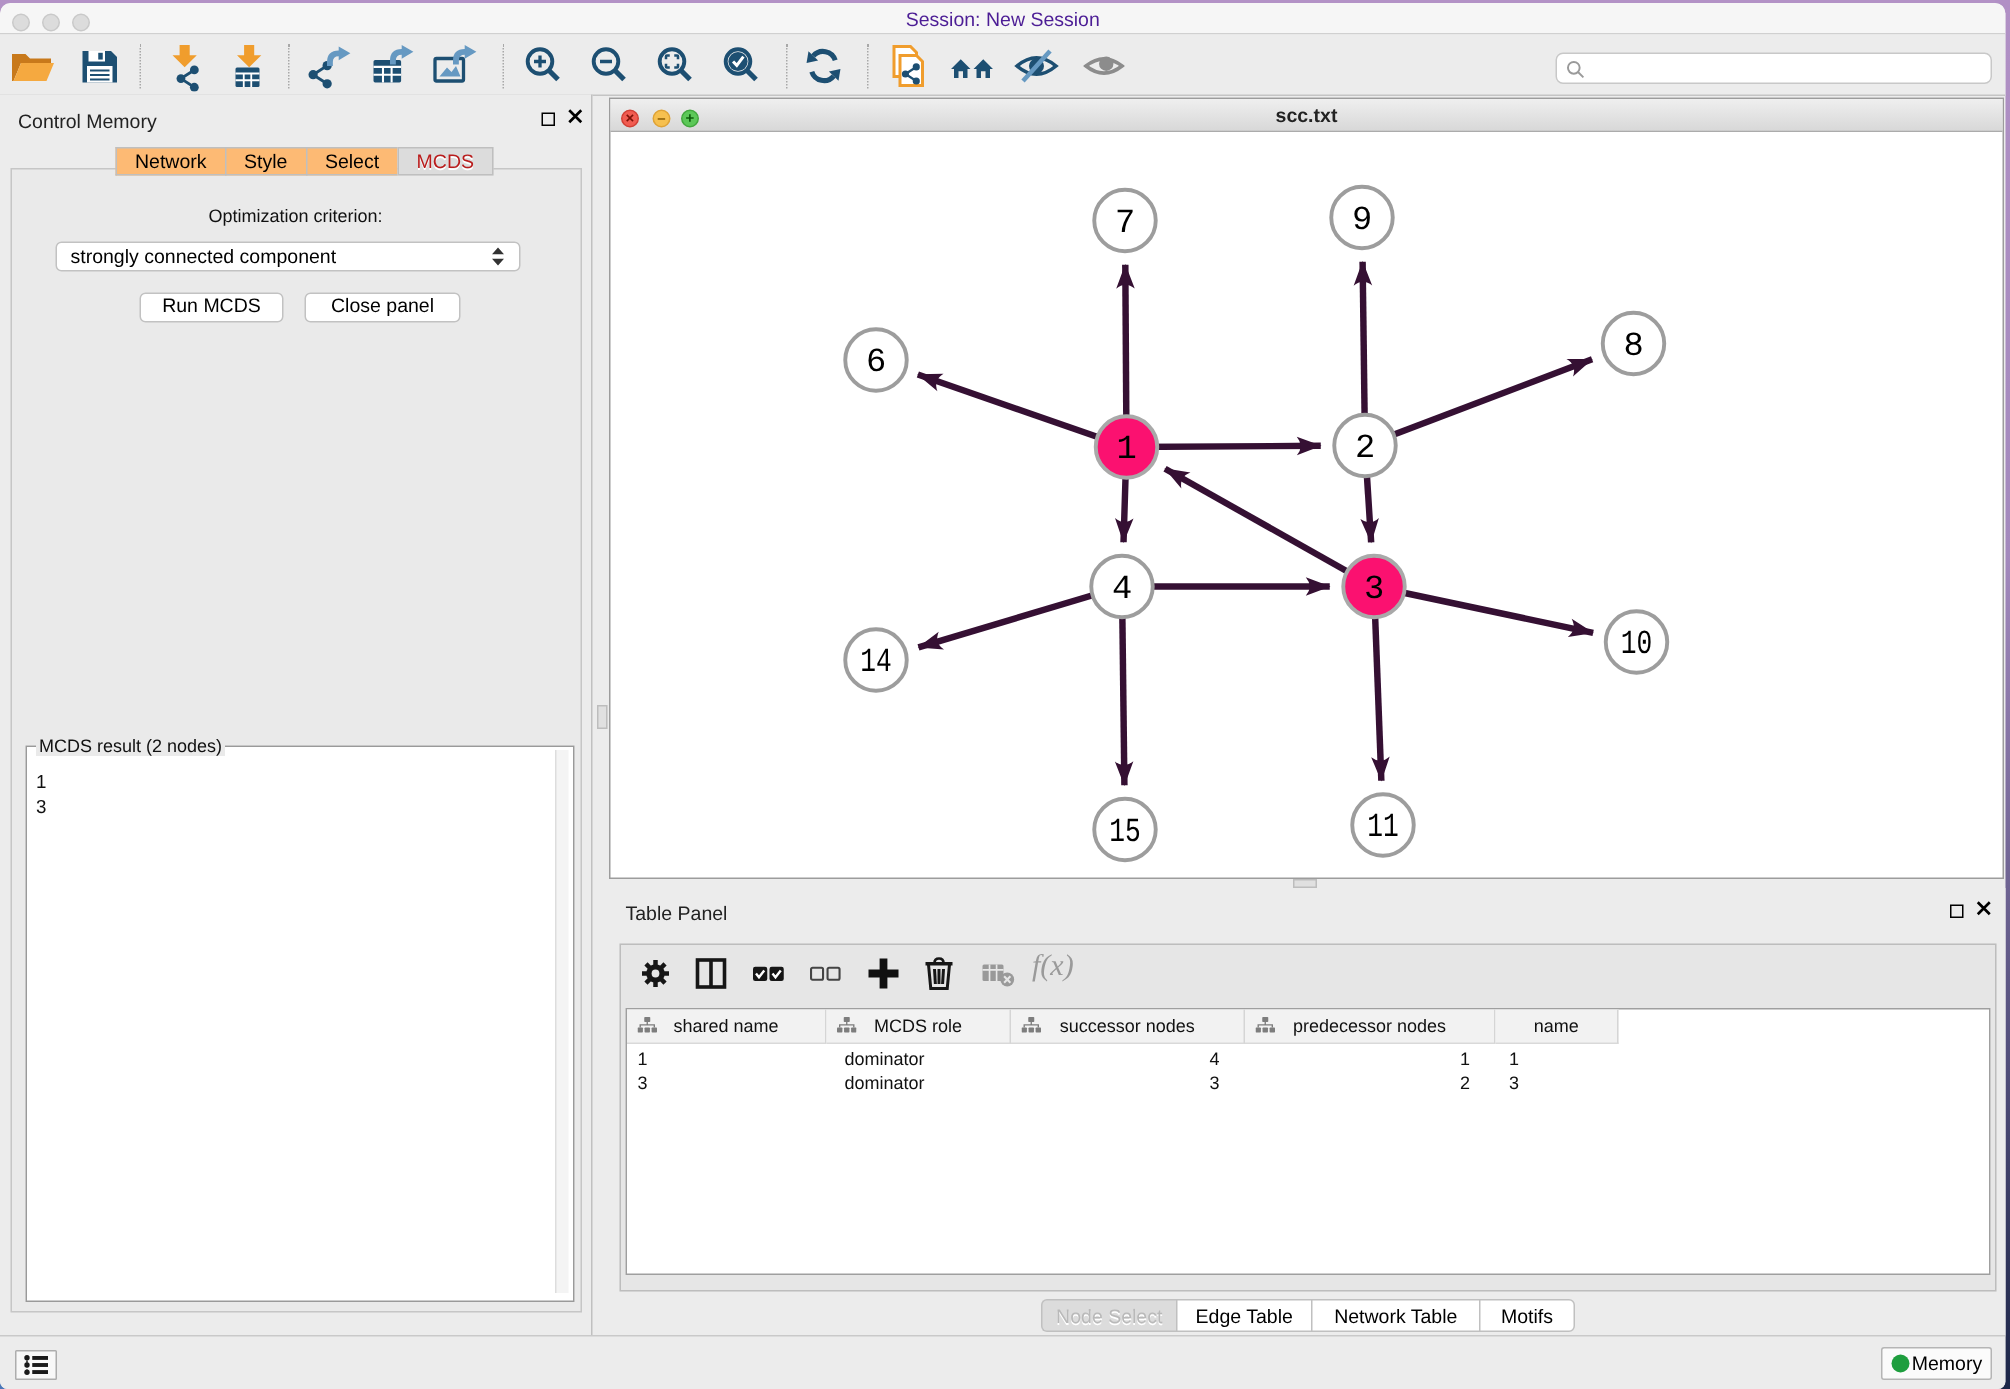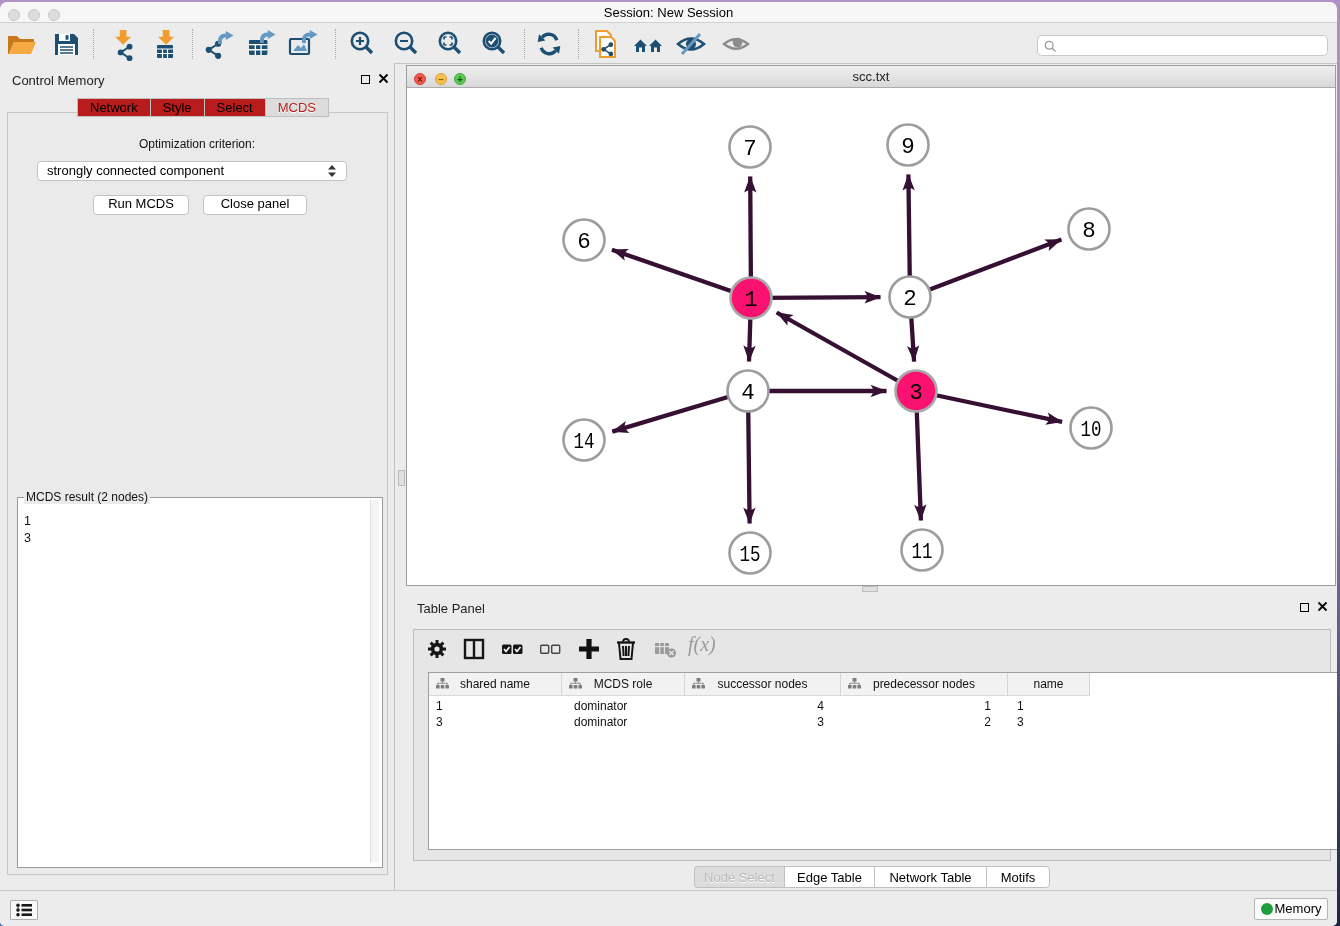--- a/index.html
+++ b/index.html
@@ -4,50 +4,50 @@
 html,body{width:1340px;height:926px;overflow:hidden}
 body{font-family:"Liberation Sans",sans-serif;background:#ececec;position:relative}
 .abs{position:absolute}
 
 #purple{left:0;top:0;width:1340px;height:12px;background:#b392c6}
 #win{left:0;top:2px;width:1337px;height:924px;background:#ececec;border-radius:7px 7px 5px 5px;overflow:hidden;z-index:1}
 #desk{left:1330px;top:0;width:10px;height:926px;background:linear-gradient(#b190c5 0%,#a389bd 40%,#55517e 75%,#1b2547 100%);z-index:0}
 #deskbl{left:0;top:916px;width:10px;height:10px;background:#4a77b8;z-index:0}
 #titlebar{left:0;top:0;width:1337px;height:21px;background:#f6f6f6;border-bottom:1px solid #d0d0d0;border-radius:7px 7px 0 0}
 .tl{position:absolute;top:7px;width:12px;height:12px;border-radius:50%;background:#dcdcdc;border:1px solid #c9c9c9}
-#title{width:100%;text-align:center;font-size:13px;color:#000000;line-height:21px}
+#title{width:100%;text-align:center;font-size:13px;color:#4c1d95;line-height:21px}
 #toolbar{left:0;top:21px;width:1337px;height:41px;background:#ececec;border-bottom:1px solid #c4c4c4}
 .sep{position:absolute;top:6px;height:30px;width:0;border-left:1px dotted #a8a8a8}
 .ticon{position:absolute;top:4px;width:34px;height:34px}
 #search{left:1037px;top:12px;width:291px;height:21px;background:#fff;border:1px solid #c8c8c8;border-radius:5px;font-size:12px;color:#999;padding-left:22px;line-height:19px}
 
 #cpanel{left:0;top:61px;width:395px;height:829px;background:#ececec;border-right:1px solid #c0c0c0}
 .phead{font-size:13px;color:#222}
 .sqbtn{position:absolute;width:9px;height:9px;border:1.5px solid #000}
 #tabs{left:77px;top:35px;height:20px;z-index:3}
-.tab{float:left;height:19px;border:1px solid #bfbfbf;border-right:none;background:#b91c1c;font-size:13px;padding:0 12px;line-height:18px;color:#000}
+.tab{float:left;height:19px;border:1px solid #bfbfbf;border-right:none;background:#fdba74;font-size:13px;padding:0 12px;line-height:18px;color:#000}
 .tab.last{border-right:1px solid #bfbfbf}
 .tab.sel{background:#dcdcdc;color:#b91c1c;text-shadow:0 1px 0 #fff;border-color:#bfbfbf}
 #cpbody{left:7px;top:49px;width:381px;height:763px;background:#eaeaea;border:1px solid #c6c6c6;border-top:1px solid #c6c6c6}
 #optlab{top:74px;width:100%;text-align:center;font-size:12px;color:#111}
 #dropdown{left:37px;top:98px;width:310px;height:20px;background:#fff;border:1px solid #c2c2c2;border-radius:4px;font-size:13px;line-height:17px;padding-left:9px;color:#000}
 .btn{position:absolute;height:20px;background:#fff;border:1px solid #c2c2c2;border-radius:4px;font-size:13px;text-align:center;color:#000}
 #fieldset{left:17px;top:434px;width:366px;height:371px;border:1px solid #9a9a9a;background:#fff}
 #fslegend{left:6px;top:-8px;background:#eaeaea;font-size:12px;color:#111;padding:0 2px}
 #fstext{left:6px;top:15px;font-size:12.5px;color:#111;line-height:16.5px}
 #fsscroll{right:3px;top:2px;width:9px;height:362px;background:#f4f4f4;border-left:1px solid #ddd}
 
 #nwin{left:406px;top:63px;width:930px;height:521px;border:1px solid #9c9c9c;background:#fff}
-#ntitle{left:0;top:0;width:928px;height:22px;background:linear-gradient(#efefef,#d8d8d8);border-bottom:1px solid #ababab;text-align:center;font-size:13px;font-weight:normal;color:#222;line-height:22px}
+#ntitle{left:0;top:0;width:928px;height:22px;background:linear-gradient(#efefef,#d8d8d8);border-bottom:1px solid #ababab;text-align:center;font-size:13px;font-weight:bold;color:#222;line-height:22px}
 .mac{position:absolute;top:7px;width:12px;height:12px;border-radius:50%;font-size:10px;line-height:12px;text-align:center;font-weight:bold}
 #canvas{left:0;top:23px;width:928px;height:496px}
 
 #tpanel{left:404px;top:590px;width:936px;height:298px;background:#ececec}
 #ttools{left:9px;top:37px;width:918px;height:232px;background:#e6e6e6;border:1px solid #bdbdbd}
-#ttable{left:14px;top:42px;width:910px;height:178px;background:#fff;border:1px solid #9f9f9f}
+#ttable{left:3px;top:42px;width:910px;height:178px;background:#fff;border:1px solid #9f9f9f}
 .th{position:absolute;top:0;height:23px;border-right:1px solid #d5d5d5;border-bottom:1px solid #d9d9d9;background:#f2f2f2;font-size:12px;color:#111;text-align:center;line-height:22px}
 .td{position:absolute;font-size:12px;color:#111;height:16px;line-height:16px}
 #btabs{left:290px;top:274px;height:22px}
 .btab{float:left;height:22px;border:1px solid #c0c0c0;border-right:none;background:#fff;font-size:13px;text-align:center;line-height:21px;color:#000}
 
 #statusbar{left:0;top:888px;width:1337px;height:36px;background:#ececec;border-top:1px solid #c9c9c9}
 #listbtn{left:10px;top:9px;width:28px;height:20px;background:#f8f8f8;border:1px solid #adadad;border-radius:1px}
 #membtn{left:1254px;top:7px;width:74px;height:22px;background:#fbfbfb;border:1px solid #b5b5b5;border-radius:2px;font-size:13px;color:#000;line-height:20px;text-align:center}
 #canvas text{font-family:"Liberation Mono",monospace;font-size:22.5px;fill:#000;text-anchor:middle}
 #canvas .pink{fill:#fb1170;stroke:#a9a9a9;stroke-width:2.6}

